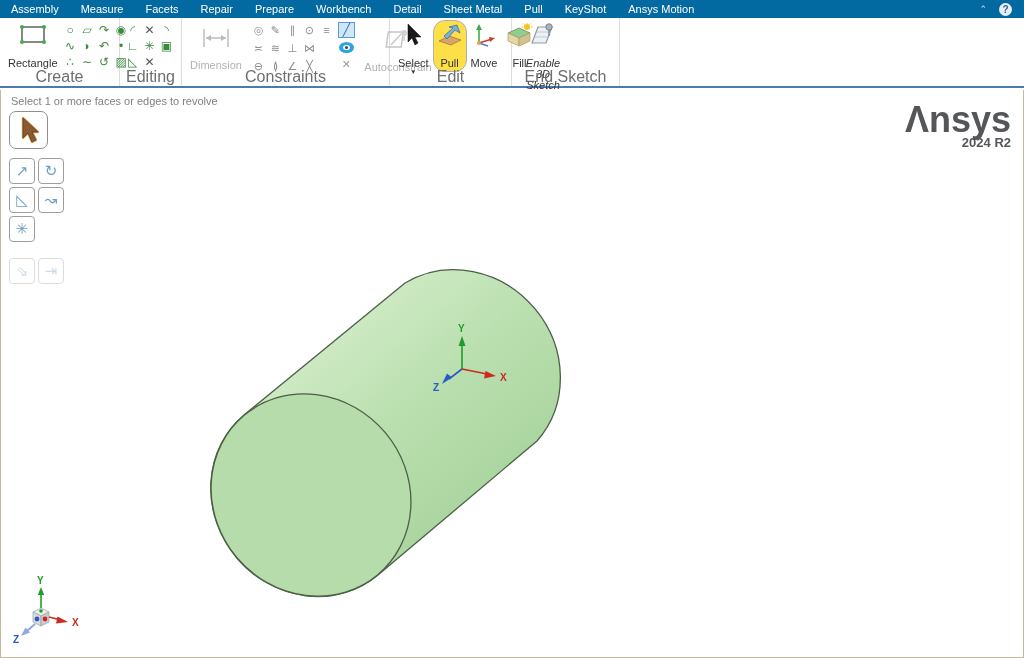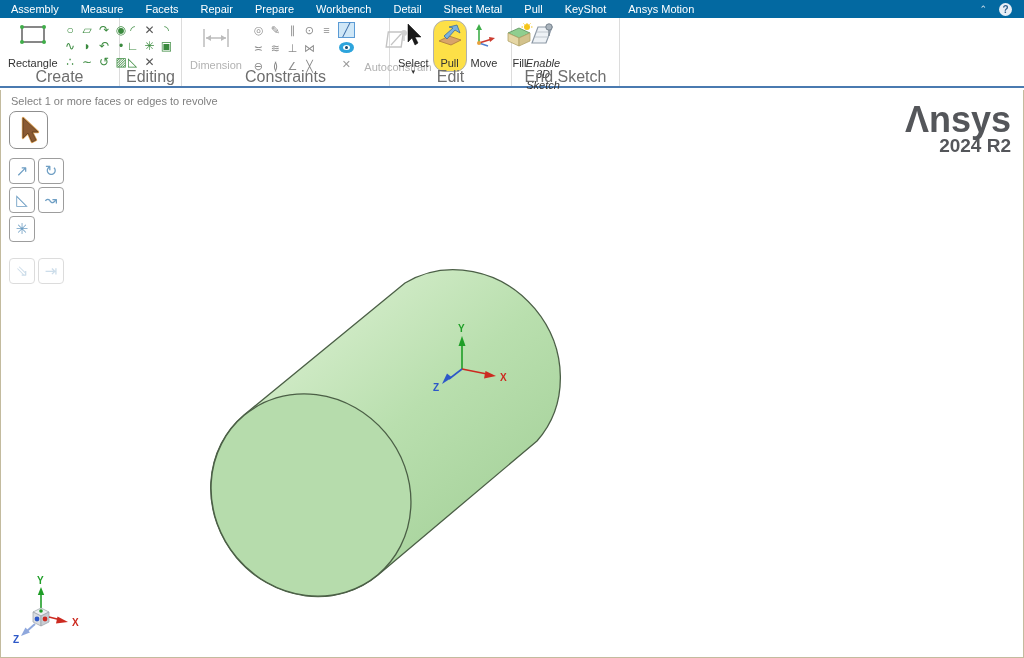--- a/index.html
+++ b/index.html
@@ -33,21 +33,21 @@
   .select-caret { font-size:7px; color:#333; line-height:5px; }
 
   
   .viewport { position:absolute; top:90px; left:0; width:1024px; height:568px; background:#fff; border-left:1px solid #c3bb9e; border-right:1px solid #c3bb9e; border-bottom:1px solid #c3bb9e; }
   .status-text { position:absolute; left:10px; top:5px; font-size:11px; color:#808080; }
   .cursor-btn { position:absolute; left:8px; top:21px; width:39px; height:38px; border:1px solid #8f8f8f; border-radius:7px; background:#fff; display:flex; align-items:center; justify-content:center; }
   .optbtn { position:absolute; width:26px; height:26px; border:1px solid #9d9d9d; border-radius:4px; background:#fff; color:#6f9fc4; font-size:15px; display:flex; align-items:center; justify-content:center; }
   .optbtn.dis { opacity:0.35; }
   .ansys-logo { position:absolute; right:12px; top:16px; text-align:right; color:#54565a; }
   .ansys-logo .brand { font-size:36px; font-weight:bold; letter-spacing:0px; line-height:28px; }
-  .ansys-logo .version { font-size:19px; font-weight:bold; margin-top:1px; }
+  .ansys-logo .version { font-size:13px; font-weight:bold; margin-top:1px; }
   .scene { position:absolute; left:0; top:0; width:1022px; height:567px; }
 </style>
 </head>
 <body>
 
 <div class="menubar">
   <span class="tab">Assembly</span>
   <span class="tab">Measure</span>
   <span class="tab">Facets</span>
   <span class="tab">Repair</span>

